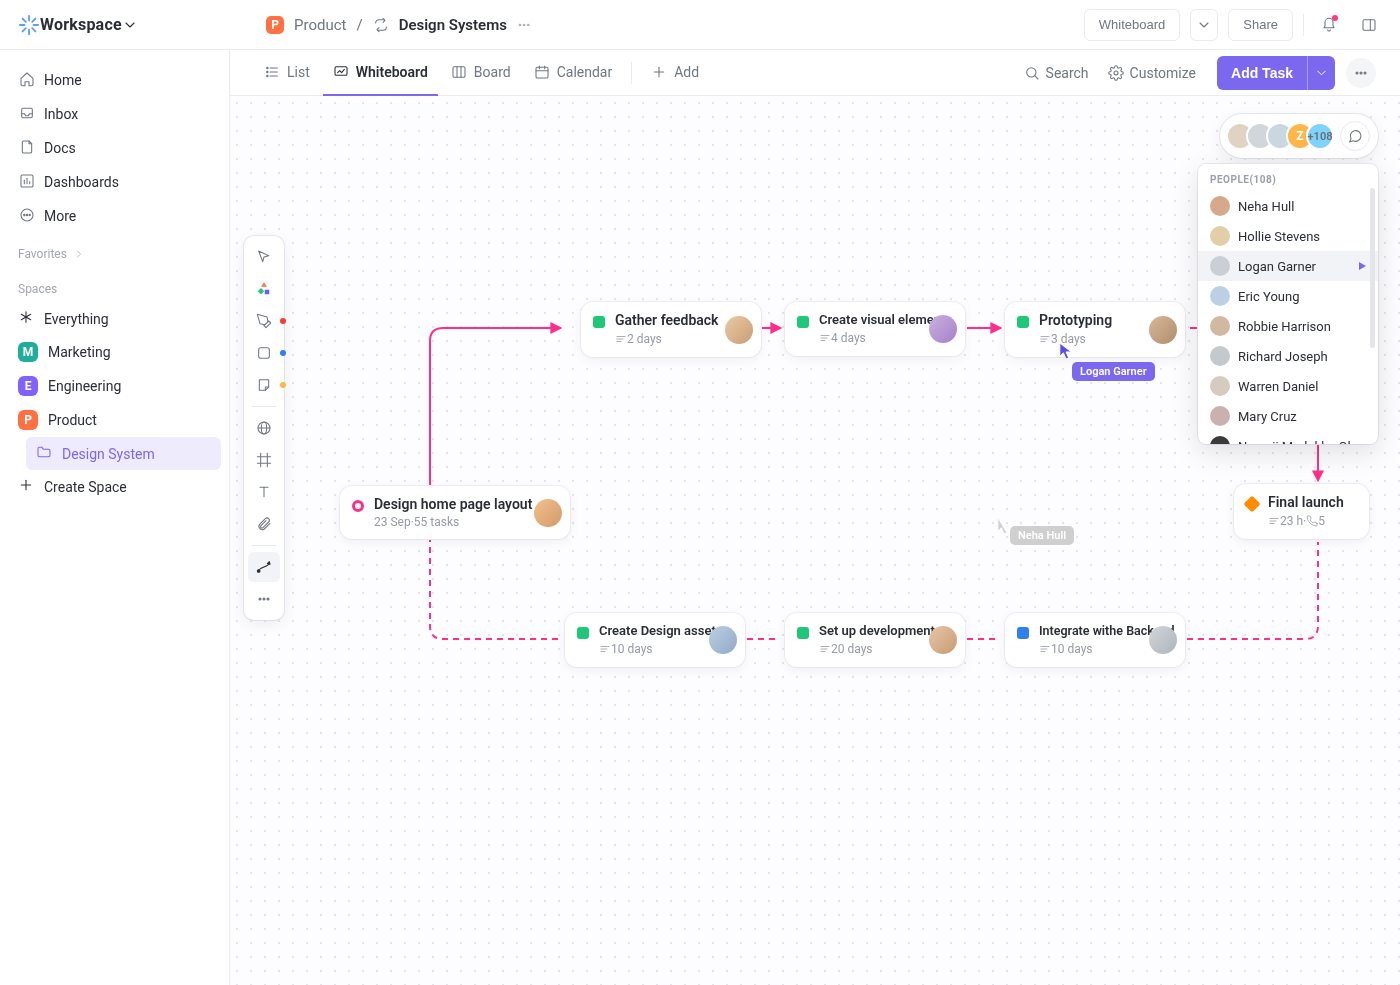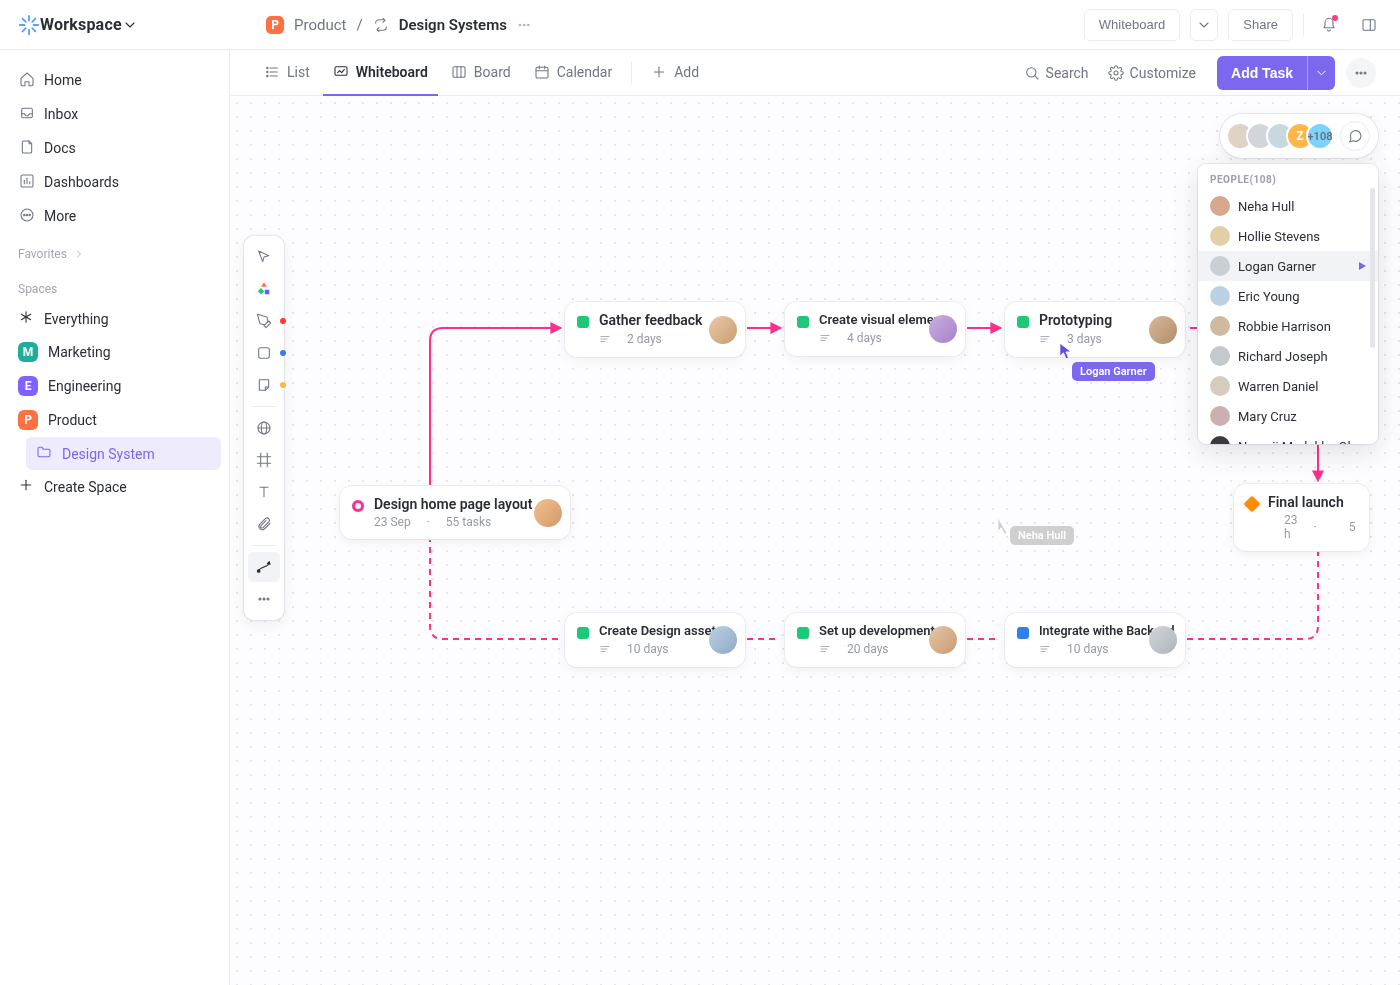--- a/index.html
+++ b/index.html
@@ -86,21 +86,21 @@
   .p-item.hover{background:#f2f3f6;}
   .p-ava{width:20px;height:20px;border-radius:50%;background:#d9dbe0;flex-shrink:0;}
   .p-name{white-space:nowrap;overflow:hidden;text-overflow:ellipsis;flex:1;}
   .p-cursor{width:0;height:0;border-left:7px solid var(--accent);border-top:4px solid transparent;border-bottom:4px solid transparent;margin-left:4px;}
   .people-pop .scrollbar{position:absolute;right:3px;top:24px;width:5px;height:160px;background:#e3e5e9;border-radius:3px;}
 
   
   .card{position:absolute;background:#fff;border-radius:12px;box-shadow:0 3px 12px rgba(0,0,0,.06),0 0 0 1px #f0f1f4;padding:10px 44px 10px 34px;min-height:46px;}
   .card .dot{position:absolute;left:12px;top:14px;width:12px;height:12px;border-radius:3px;}
   .card .title{font-size:14px;font-weight:600;color:#2a2e34;white-space:nowrap;}
-  .card .meta{font-size:12px;color:#969ba3;display:flex;align-items:center;gap:16px;margin-top:3px;}
+  .card .meta{font-size:12px;color:#969ba3;display:flex;align-items:center;gap:0;margin-top:3px;}
   .card .assignee{position:absolute;right:8px;top:50%;transform:translateY(-50%);width:28px;height:28px;border-radius:50%;background:#e0e2e7;}
 
   
   .root-card .dot{background:none;border:3px solid var(--pink);border-radius:50%;}
 
   
   svg.connectors{position:absolute;inset:0;width:100%;height:100%;pointer-events:none;}
 
   
   .live-label{position:absolute;background:var(--accent);color:#fff;font-size:11px;font-weight:600;padding:3px 8px;border-radius:5px;white-space:nowrap;}
@@ -387,21 +387,21 @@
         <span class="dot"></span>
         <div class="title">Design home page layout</div>
         <div class="meta">
             <span>23 Sep</span>
             <span>·</span>
             <span>55 tasks</span>
           </div>
         <span class="assignee" style="background:linear-gradient(135deg,#f3c08c,#d19a6b)"></span>
       </div>
 
-      <div class="card" style="left:335px;top:206px;width:180px">
+      <div class="card" style="left:351px;top:206px;width:180px">
         <span class="dot" style="background:var(--green)"></span>
         <div class="title">Gather feedback</div>
         <div class="meta">
             <svg class="i" style="width:12px" viewBox="0 0 24 24">
               <line x1="4" y1="7" x2="20" y2="7"></line>
               <line x1="4" y1="12" x2="16" y2="12"></line>
               <line x1="4" y1="17" x2="12" y2="17"></line>
             </svg>
             <span>2 days</span>
           </div>

